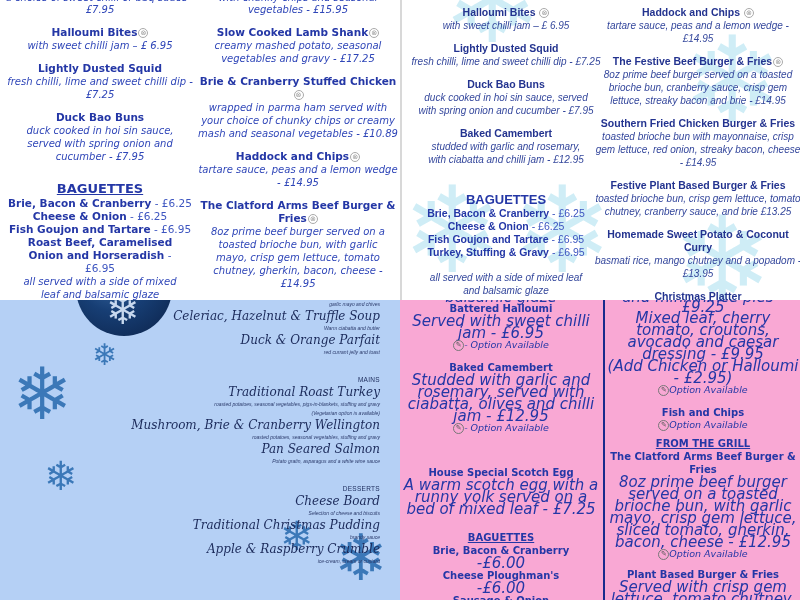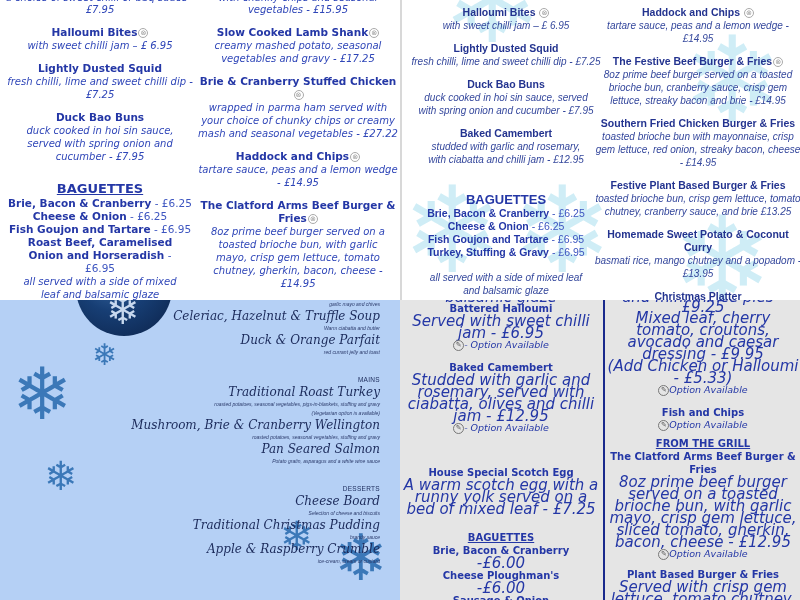--- a/index.html
+++ b/index.html
@@ -3,21 +3,21 @@
 <meta charset="utf-8">
 <style>
   * { box-sizing: border-box; margin: 0; padding: 0; }
   html, body { width: 800px; height: 600px; overflow: hidden; background: #fff; }
   body { position: relative; font-family: "Liberation Sans", sans-serif; }
 
   .quad { position: absolute; overflow: hidden; }
   #q-tl { left: 0; top: 0; width: 400px; height: 300px; background: #fff; }
   #q-tr { left: 400px; top: 0; width: 400px; height: 300px; background: #fff; border-left: 2px solid #d8d8d8; }
   #q-bl { left: 0; top: 300px; width: 400px; height: 300px; background: #b5d0f5; }
-  #q-br { left: 400px; top: 300px; width: 400px; height: 300px; background: #e5e5e5; }
+  #q-br { left: 400px; top: 300px; width: 400px; height: 300px; background: #f9a8d4; }
 
   .col { position: absolute; text-align: center; }
   .tl-text { color: #2a3fb0; font-family: "DejaVu Sans", sans-serif; }
   .dish { margin-bottom: 10px; }
   .dname { font-weight: bold; font-size: 10.5px; line-height: 13px; color: #2437a6; }
   .ddesc { font-style: italic; font-size: 10px; line-height: 13px; color: #2f46b8; }
   .vicon { display: inline-block; width: 10px; height: 10px; border: 1px solid #aaa; border-radius: 50%; font-size: 7px; line-height: 8px; color: #999; text-align: center; vertical-align: middle; margin-left: 1px; font-style: normal; font-weight: normal; }
   .sect { font-weight: bold; font-size: 13px; color: #2437a6; text-decoration: underline; margin: 2px 0 1px; }
   .sect-plain { font-weight: bold; font-size: 13px; color: #2437a6; }
   .bag-item { font-weight: bold; font-size: 10.5px; line-height: 13px; color: #2437a6; }
@@ -74,21 +74,21 @@
   </div>
 
   <div class="col" style="left:196px; top:-8px; width:204px;">
     <div class="cut" style="margin-bottom:10px;">with chunky chips and seasonal vegetables - £15.95</div>
     <div class="dish">
       <div class="dname"><span>Slow Cooked Lamb Shank</span><span class="vicon">⊗</span></div>
       <div class="ddesc">creamy mashed potato, seasonal vegetables and gravy - £17.25</div>
     </div>
     <div class="dish">
       <div class="dname"><span>Brie &amp; Cranberry Stuffed Chicken</span><span class="vicon">⊗</span></div>
-      <div class="ddesc">wrapped in parma ham served with your choice of chunky chips or creamy mash and seasonal vegetables - £27.22</div>
+      <div class="ddesc">wrapped in parma ham served with your choice of chunky chips or creamy mash and seasonal vegetables - £10.89</div>
     </div>
     <div class="dish">
       <div class="dname"><span>Haddock and Chips</span><span class="vicon">⊗</span></div>
       <div class="ddesc">tartare sauce, peas and a lemon wedge - £14.95</div>
     </div>
     <div class="dish">
       <div class="dname"><span>The Clatford Arms Beef Burger &amp; Fries</span><span class="vicon">⊗</span></div>
       <div class="ddesc" style="padding:0 8px;">8oz prime beef burger served on a toasted brioche bun, with garlic mayo, crisp gem lettuce, tomato chutney, gherkin, bacon, cheese - £14.95</div>
     </div>
 
@@ -219,21 +219,21 @@
     <div class="dname">Fish Goujons &amp; Tartare Sauce</div>
     <div class="ddesc">-£6.50</div>
     <div class="opt"><span class="pencil">✎</span> <span>- Option Available</span></div>
     <div class="sect" style="font-family:'DejaVu Sans',sans-serif; font-size:12px; margin:0;">SIDES</div>
 
   </div>
 
   <div class="col" style="left:206px; top:-8px; width:194px;">
     <div class="ddesc" style="line-height:10px;">and mini mince pies - £9.25</div>
     <div class="ddesc">Mixed leaf, cherry tomato, croutons, avocado and caesar dressing - £9.95</div>
-    <div class="ddesc">(Add Chicken or Halloumi - £5.33)</div>
+    <div class="ddesc">(Add Chicken or Halloumi - £2.95)</div>
     <div class="opt" style="margin-bottom:10px;"><span class="pencil">✎</span><span>Option Available</span></div>
     <div class="dish" style="margin-bottom:6px;">
       <div class="dname">Fish and Chips</div>
       <div class="opt"><span class="pencil">✎</span><span>Option Available</span></div>
     </div>
     <div class="dname" style="text-decoration:underline; margin-top:6px;">FROM THE GRILL</div>
     <div class="dish" style="margin-bottom:8px;">
       <div class="dname">The Clatford Arms Beef Burger &amp; Fries</div>
       <div class="ddesc">8oz prime beef burger served on a toasted brioche bun, with garlic mayo, crisp gem lettuce, sliced tomato, gherkin, bacon, cheese - £12.95</div>
       <div class="opt"><span class="pencil">✎</span><span>Option Available</span></div>

